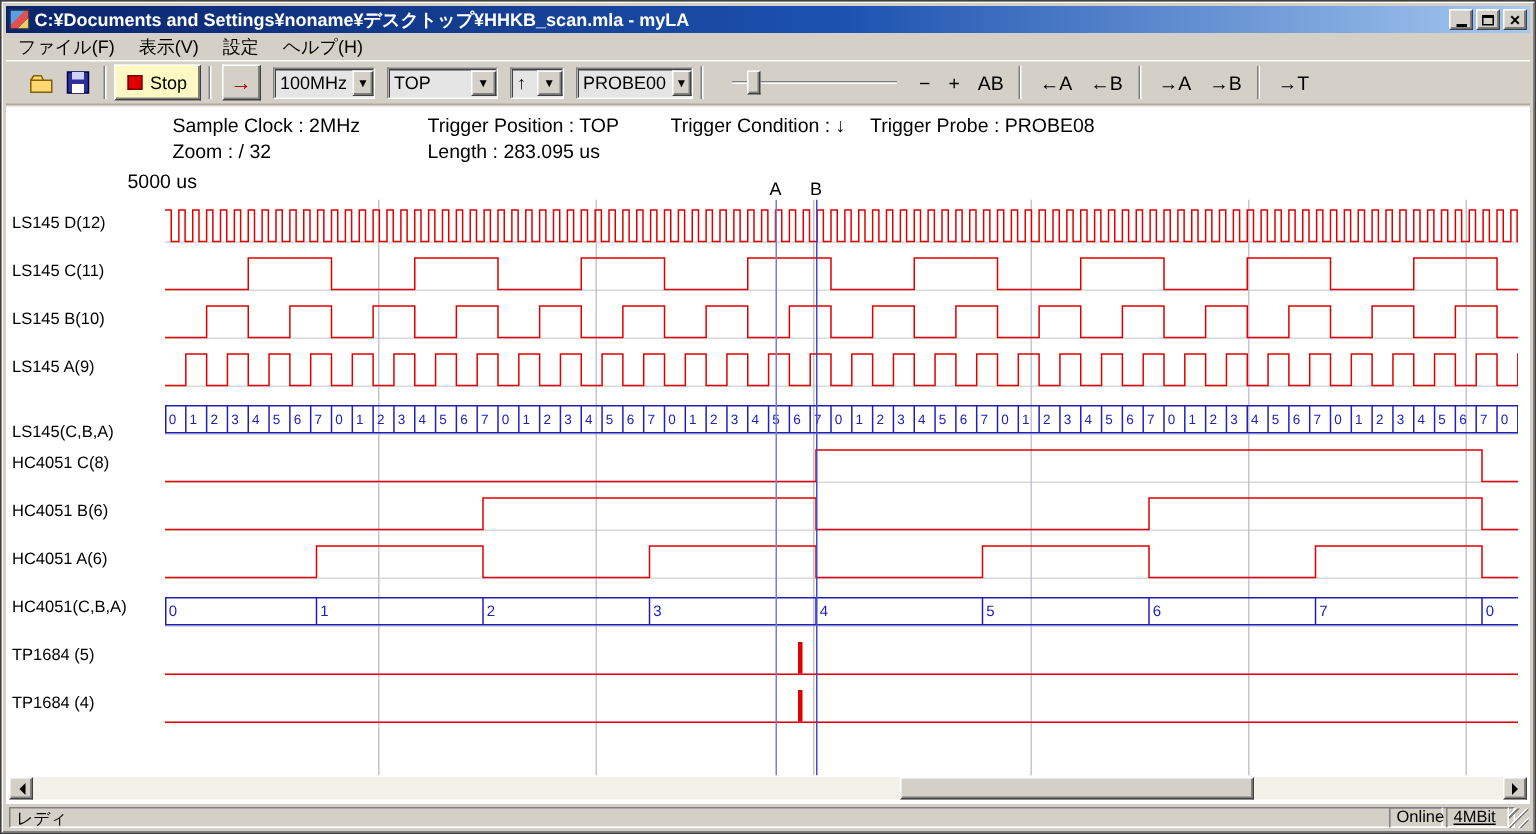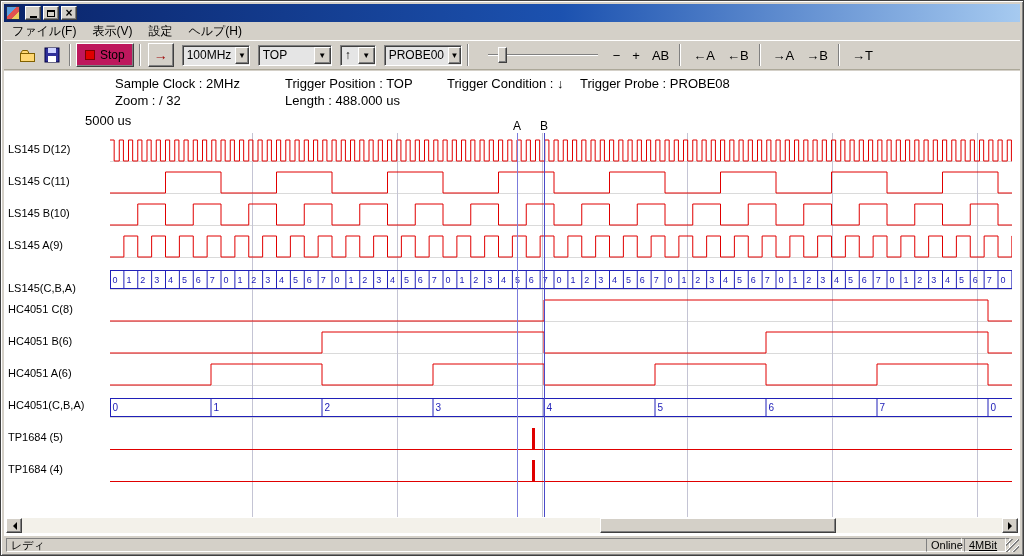--- a/index.html
+++ b/index.html
@@ -32,21 +32,21 @@
   .menu-item { padding:1px 8px; color:#000; }
 
   
   .toolbar { position:absolute; left:4px; top:40px; width:1016px; height:30px;
              border-top:1px solid #fff; border-bottom:1px solid #aca899;
              display:flex; align-items:center; padding-left:12px; }
   .tb-icon { width:24px; height:24px; background:transparent; border:none;
              display:flex; align-items:center; justify-content:center; }
   .tb-sep { width:2px; height:22px; margin:0 5px;
             border-left:1px solid #808080; border-right:1px solid #fff; }
-  .stop-btn { height:24px; padding:0 8px; background:#be185d;
+  .stop-btn { height:24px; padding:0 8px; background:#fef9c3;
               border:1px solid; border-color:#fff #404040 #404040 #fff;
               box-shadow: inset -1px -1px 0 #808080;
               display:flex; align-items:center; gap:5px; font-size:12px; }
   .stop-sq { width:10px; height:10px; background:#e00000; border:1px solid #7a0000; }
   .run-btn { width:26px; height:24px; background:#d4d0c8; margin-left:2px;
              border:1px solid; border-color:#fff #404040 #404040 #fff;
              box-shadow: inset -1px -1px 0 #808080;
              font-size:14px; color:#9b0000; font-weight:bold;
              display:flex; align-items:center; justify-content:center; }
   .combo { height:21px; background:#e5e5e5; margin-left:8px;
@@ -99,20 +99,21 @@
   .sb-online { left:922px; width:36px; }
   .sb-mem    { left:960px; width:42px;text-decoration:underline; }
   .sb-grip { position:absolute; right:1px; bottom:1px; width:13px; height:13px;
              background:repeating-linear-gradient(135deg, transparent 0 3px, #fff 3px 4px, #808080 4px 5px); }
 </style>
 </head>
 <body>
 
 <div class="titlebar">
   <div class="app-icon"></div>
+  <span class="title-text">C:¥Documents and Settings¥noname¥デスクトップ¥HHKB_scan.mla - myLA</span>
   <div class="win-btn">
     <div class="glyph-min"></div>
   </div>
   <div class="win-btn">
     <div class="glyph-max"></div>
   </div>
   <div class="win-btn">
     <span class="glyph-close">×</span>
   </div>
 </div>
@@ -182,21 +183,21 @@
   <button class="tb-flat">→T</button>
 </div>
 
 <div class="client-bg"></div>
 
 <div class="info-line" style="left:115px;top:76px">Sample Clock : 2MHz</div>
 <div class="info-line" style="left:285px;top:76px">Trigger Position : TOP</div>
 <div class="info-line" style="left:447px;top:76px">Trigger Condition : ↓</div>
 <div class="info-line" style="left:580px;top:76px">Trigger Probe : PROBE08</div>
 <div class="info-line" style="left:115px;top:93px">Zoom : /  32</div>
-<div class="info-line" style="left:285px;top:93px">Length : 488.000 us</div>
+<div class="info-line" style="left:285px;top:93px">Length : 283.095 us</div>
 <div class="timebase">5000 us</div>
 
 <div id="channel-labels">
     <div class="ch-label" style="top: 143px;">LS145 D(12)</div>
     <div class="ch-label" style="top: 175px;">LS145 C(11)</div>
     <div class="ch-label" style="top: 207px;">LS145 B(10)</div>
     <div class="ch-label" style="top: 239px;">LS145 A(9)</div>
     <div class="ch-label" style="top: 282px; text-align: center;">LS145(C,B,A)</div>
     <div class="ch-label" style="top: 303px;">HC4051 C(8)</div>
     <div class="ch-label" style="top: 335px;">HC4051 B(6)</div>

